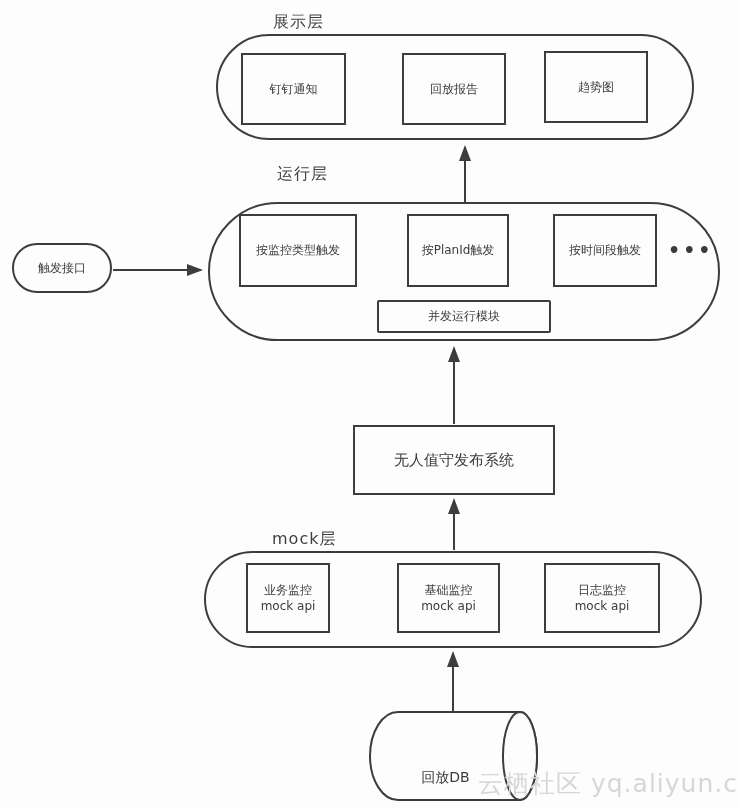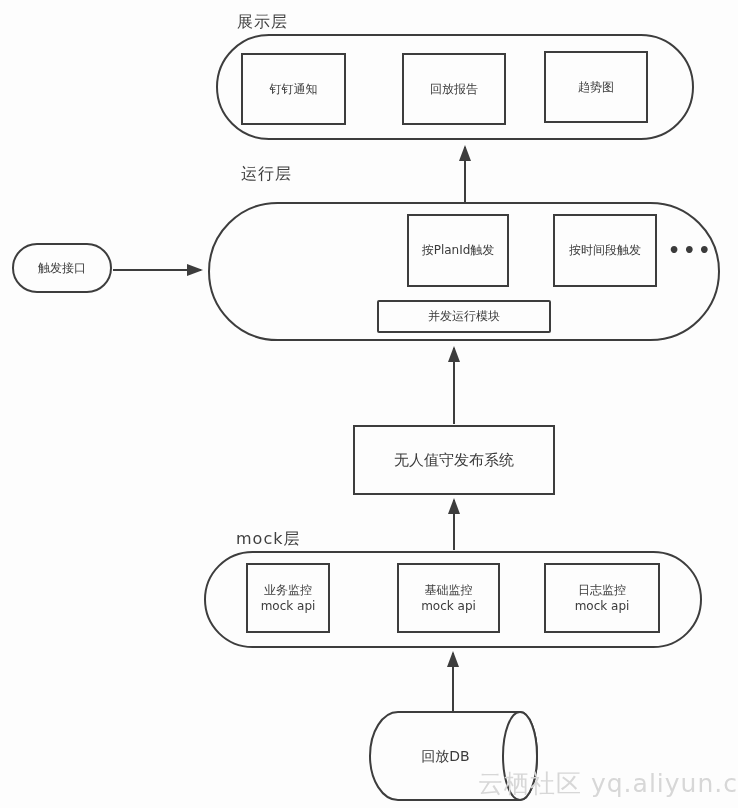--- a/index.html
+++ b/index.html
@@ -2,38 +2,38 @@
 <html><head>
 <meta charset="utf-8">
 <style>
   html,body{margin:0;padding:0;background:#ffffff;}
   .stage{
     position:relative;width:738px;height:808px;background:#fdfdfd;
     font-family:"DejaVu Sans","Liberation Sans",sans-serif;
     color:#3b3b3b;overflow:hidden;
   }
   .layer-label{
-    position:absolute;font-size:16px;color:#3f3f3f;letter-spacing:1px;
+    position:absolute;font-size:16px;color:#3f3f3f;letter-spacing:1px;margin-left:36px;
   }
   .pill{
     position:absolute;background:#fdfdfd;border:2px solid #3d3d3d;box-sizing:border-box;
   }
   .node{
     position:absolute;background:#fdfdfd;border:2px solid #3d3d3d;box-sizing:border-box;
     display:flex;align-items:center;justify-content:center;
     font-size:12px;color:#3b3b3b;text-align:center;line-height:1.35;
   }
   .two-line{white-space:pre-line;}
   .ellipsis{
     position:absolute;font-size:19px;font-weight:bold;letter-spacing:3px;color:#3b3b3b;
   }
   .svg-layer{position:absolute;left:0;top:0;z-index:1;pointer-events:none;}
   .stage > .pill, .stage > .node, .stage > .layer-label, .stage > .ellipsis{z-index:2;}
   .db-label{
-    position:absolute;z-index:3;font-size:14px;color:#3b3b3b;text-align:center;
+    position:absolute;z-index:3;font-size:14px;color:#3b3b3b;text-align:center;margin-top:21px;
   }
   .watermark{
     position:absolute;z-index:4;font-size:25px;color:#d7d7d7;letter-spacing:1px;
     pointer-events:none;white-space:nowrap;
   }
 </style>
 </head>
 <body>
 
 <div class="stage">
@@ -62,20 +62,21 @@
   </svg>
 
   <div class="layer-label" style="left:237px;top:12px;">展示层</div>
   <div class="pill" style="left:216px;top:34px;width:478px;height:106px;border-radius:53px;"></div>
   <div class="node" style="left:241px;top:53px;width:105px;height:72px;">钉钉通知</div>
   <div class="node" style="left:402px;top:53px;width:104px;height:72px;">回放报告</div>
   <div class="node" style="left:544px;top:51px;width:104px;height:72px;">趋势图</div>
 
   <div class="layer-label" style="left:241px;top:164px;">运行层</div>
   <div class="pill" style="left:208px;top:202px;width:512px;height:139px;border-radius:70px;"></div>
+  <div class="node" style="left:239px;top:214px;width:118px;height:73px;">按监控类型触发</div>
   <div class="node" style="left:407px;top:214px;width:102px;height:73px;">按PlanId触发</div>
   <div class="node" style="left:553px;top:214px;width:104px;height:73px;">按时间段触发</div>
   <div class="ellipsis" style="left:668px;top:239px;">•••</div>
   <div class="node" style="left:377px;top:300px;width:174px;height:33px;border-radius:2px;">并发运行模块</div>
 
   <div class="node" style="left:12px;top:243px;width:100px;height:50px;border-radius:25px;">触发接口</div>
 
   <div class="node" style="left:353px;top:425px;width:202px;height:70px;font-size:15px;">无人值守发布系统</div>
 
   <div class="layer-label" style="left:236px;top:529px;">mock层</div>

